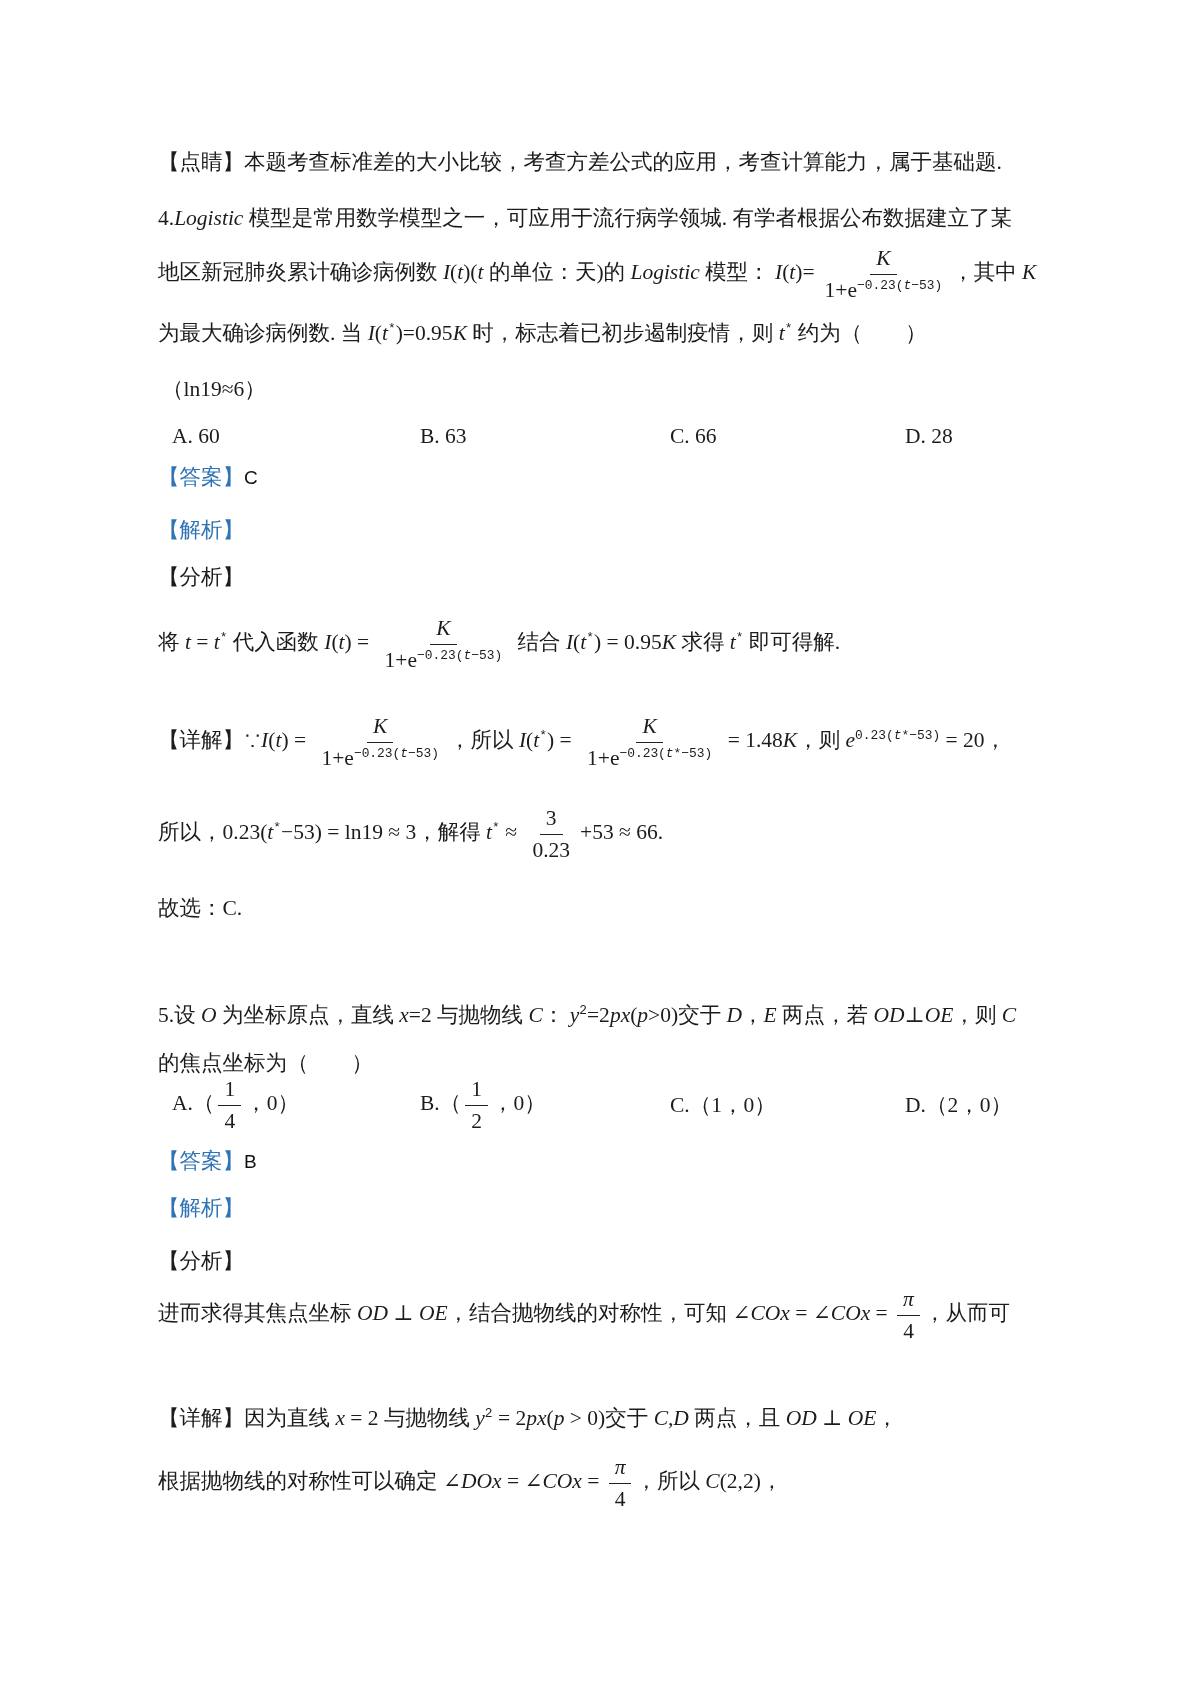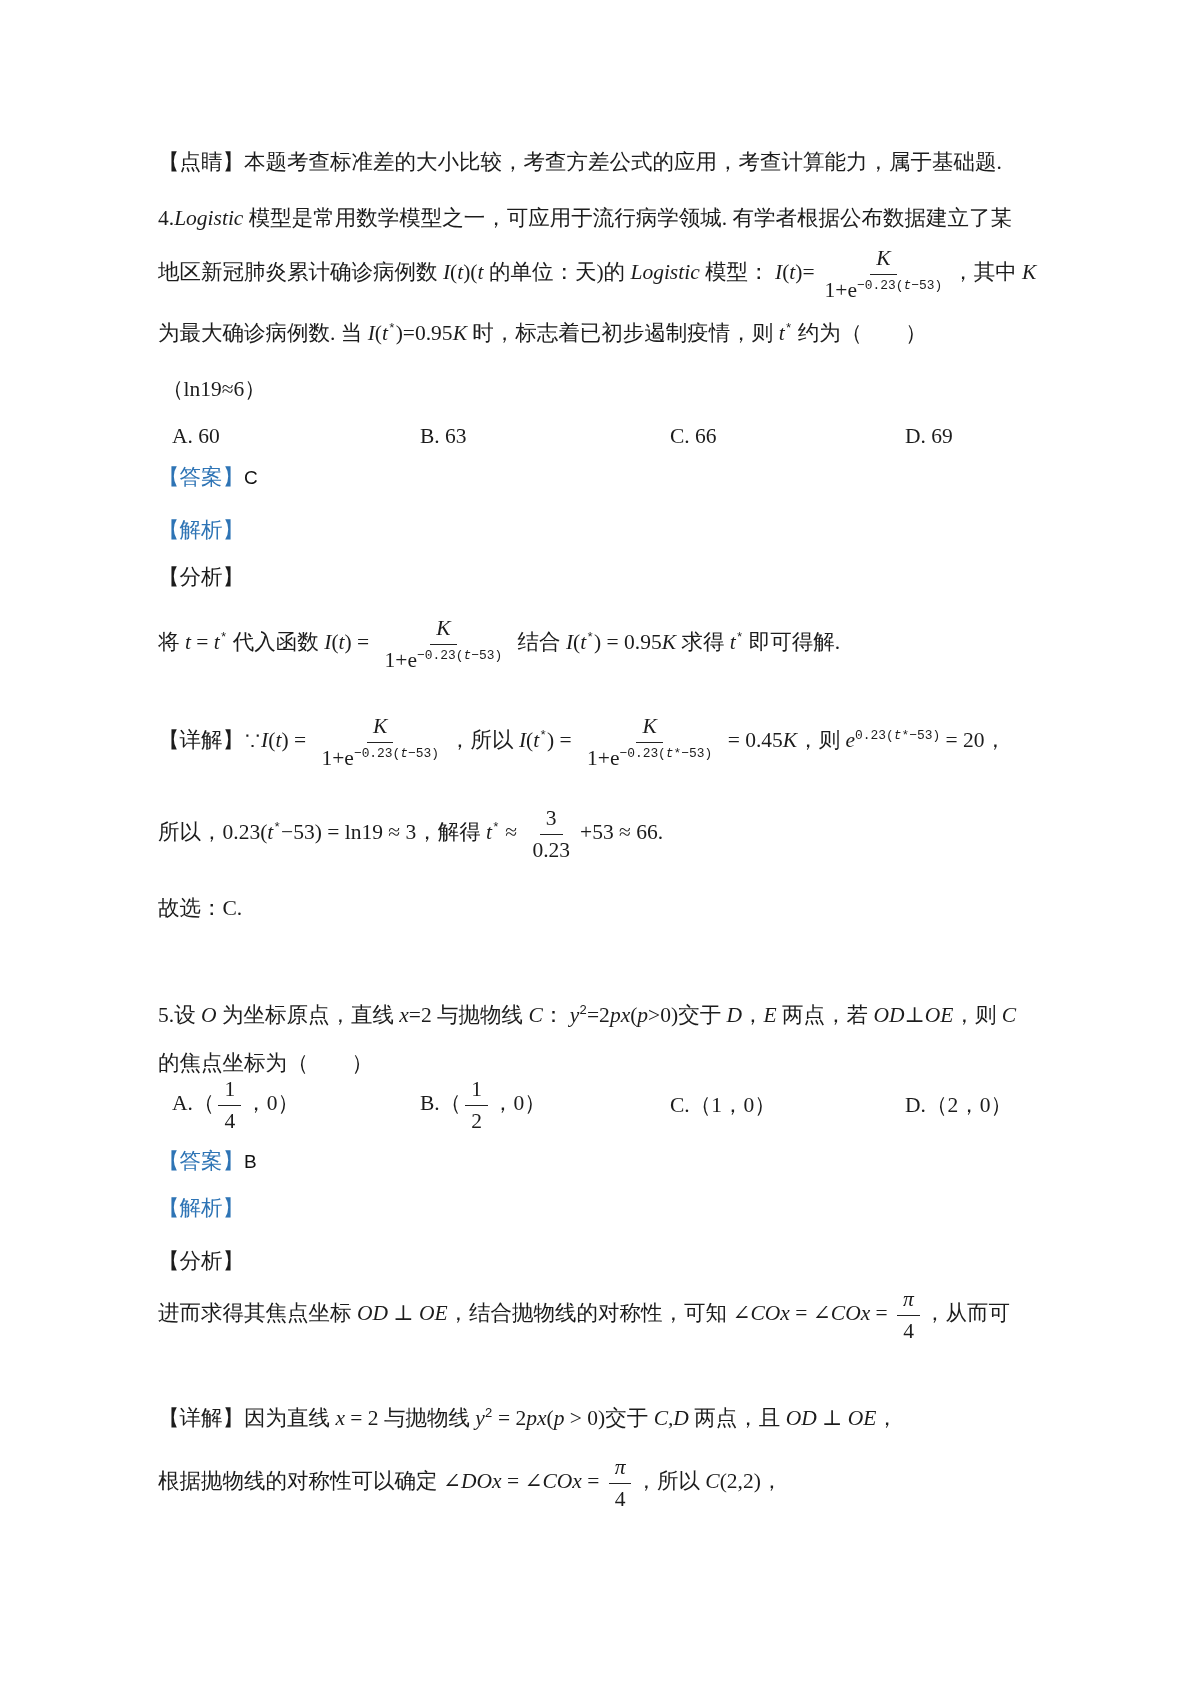--- a/index.html
+++ b/index.html
@@ -54,40 +54,40 @@
           <span class="num"><span class="mi">K</span></span>
           <span class="den"><span>1+e</span><sup>−0.23(</sup><sup class="mi">t</sup><sup>−53)</sup></span>
         </span><span>，其中 </span><span class="mi">K</span></span>
     </div>
   <div class="line" style="top:321px"><span class="lc"><span>为最大确诊病例数. 当 </span><span class="mi">I</span><span>(</span><span class="mi">t</span><sup>*</sup><span>)=0.95</span><span class="mi">K</span><span> 时，标志着已初步遏制疫情，则 </span><span class="mi">t</span><sup>*</sup><span> 约为（　　）</span></span></div>
   <div class="line" style="top:377px;left:162px"><span class="lc"><span>（ln19≈6）</span></span></div>
 
   <div class="line" style="top:424px;left:172px"><span class="lc"><span>A. 60</span></span></div>
   <div class="line" style="top:424px;left:420px"><span class="lc"><span>B. 63</span></span></div>
   <div class="line" style="top:424px;left:670px"><span class="lc"><span>C. 66</span></span></div>
-  <div class="line" style="top:424px;left:905px"><span class="lc"><span>D. 69</span></span></div>
+  <div class="line" style="top:424px;left:905px"><span class="lc"><span>D. 28</span></span></div>
 
   <div class="line" style="top:465px"><span class="lc"><span style="color: rgb(46, 116, 181);">【答案】</span><span class="ans">C</span></span></div>
   <div class="line" style="top:518px"><span class="lc"><span style="color: rgb(46, 116, 181);">【解析】</span></span></div>
   <div class="line" style="top:565px"><span class="lc"><span>【分析】</span></span></div>
 
   <div class="line fline" style="top:613px;height:62px">
       <span class="lc"><span>将 </span><span class="mi">t</span><span> = </span><span class="mi">t</span><sup>*</sup><span> 代入函数 </span><span class="mi">I</span><span>(</span><span class="mi">t</span><span>) = </span><span class="frac">
           <span class="num"><span class="mi">K</span></span>
           <span class="den"><span>1+e</span><sup>−0.23(</sup><sup class="mi">t</sup><sup>−53)</sup></span>
         </span><span> 结合 </span><span class="mi">I</span><span>(</span><span class="mi">t</span><sup>*</sup><span>) = 0.95</span><span class="mi">K</span><span> 求得 </span><span class="mi">t</span><sup>*</sup><span> 即可得解.</span></span>
     </div>
   <div class="line fline" style="top:700px;height:84px">
       <span class="lc"><span>【详解】∵</span><span class="mi">I</span><span>(</span><span class="mi">t</span><span>) = </span><span class="frac">
           <span class="num"><span class="mi">K</span></span>
           <span class="den"><span>1+e</span><sup>−0.23(</sup><sup class="mi">t</sup><sup>−53)</sup></span>
         </span><span>，所以 </span><span class="mi">I</span><span>(</span><span class="mi">t</span><sup>*</sup><span>) = </span><span class="frac">
           <span class="num"><span class="mi">K</span></span>
           <span class="den"><span>1+e</span><sup>−0.23(</sup><sup class="mi">t</sup><sup>*−53)</sup></span>
-        </span><span> = 0.45</span><span class="mi">K</span><span>，则 </span><span class="mi">e</span><sup>0.23(</sup><sup class="mi">t</sup><sup>*−53)</sup><span> = 20，</span></span>
+        </span><span> = 1.48</span><span class="mi">K</span><span>，则 </span><span class="mi">e</span><sup>0.23(</sup><sup class="mi">t</sup><sup>*−53)</sup><span> = 20，</span></span>
     </div>
   <div class="line fline" style="top:796px;height:76px">
       <span class="lc"><span>所以，0.23(</span><span class="mi">t</span><sup>*</sup><span>−53) = ln19 ≈ 3，解得 </span><span class="mi">t</span><sup>*</sup><span> ≈ </span><span class="frac">
           <span class="num"><span>3</span></span>
           <span class="den"><span>0.23</span></span>
         </span><span>+53 ≈ 66.</span></span>
     </div>
 
   <div class="line" style="top:896px"><span class="lc"><span>故选：C.</span></span></div>
 

